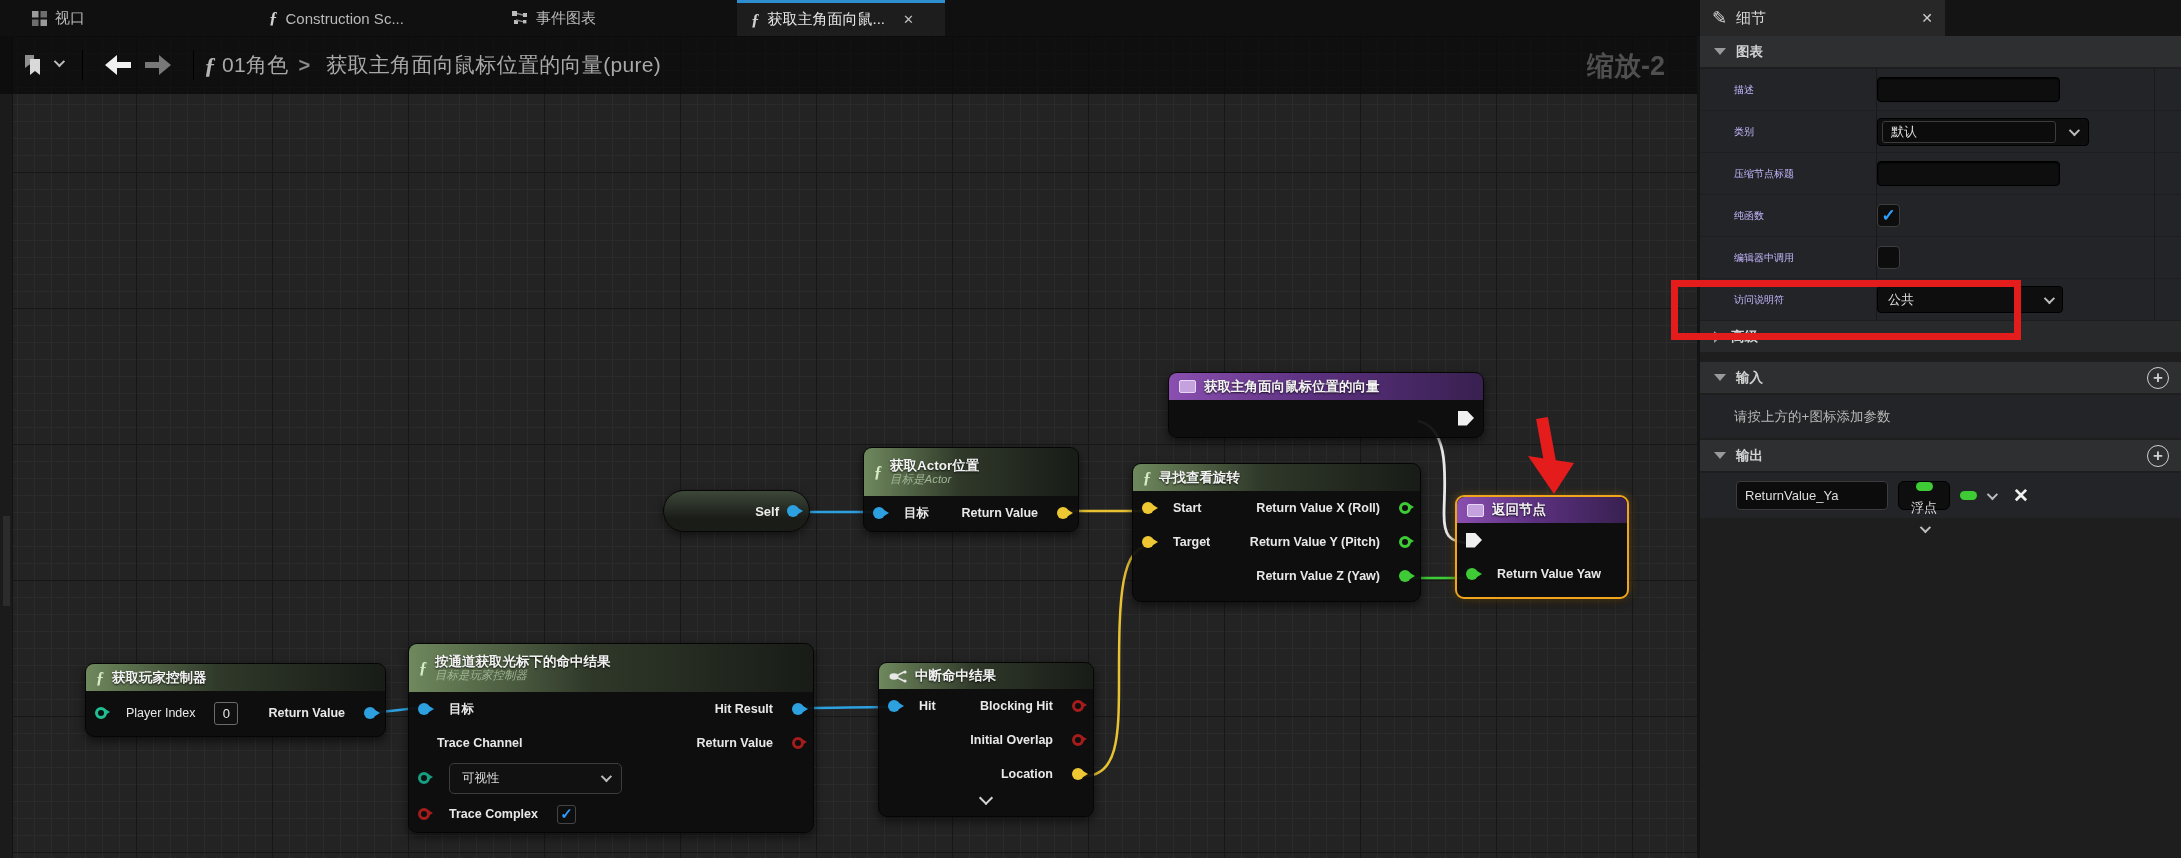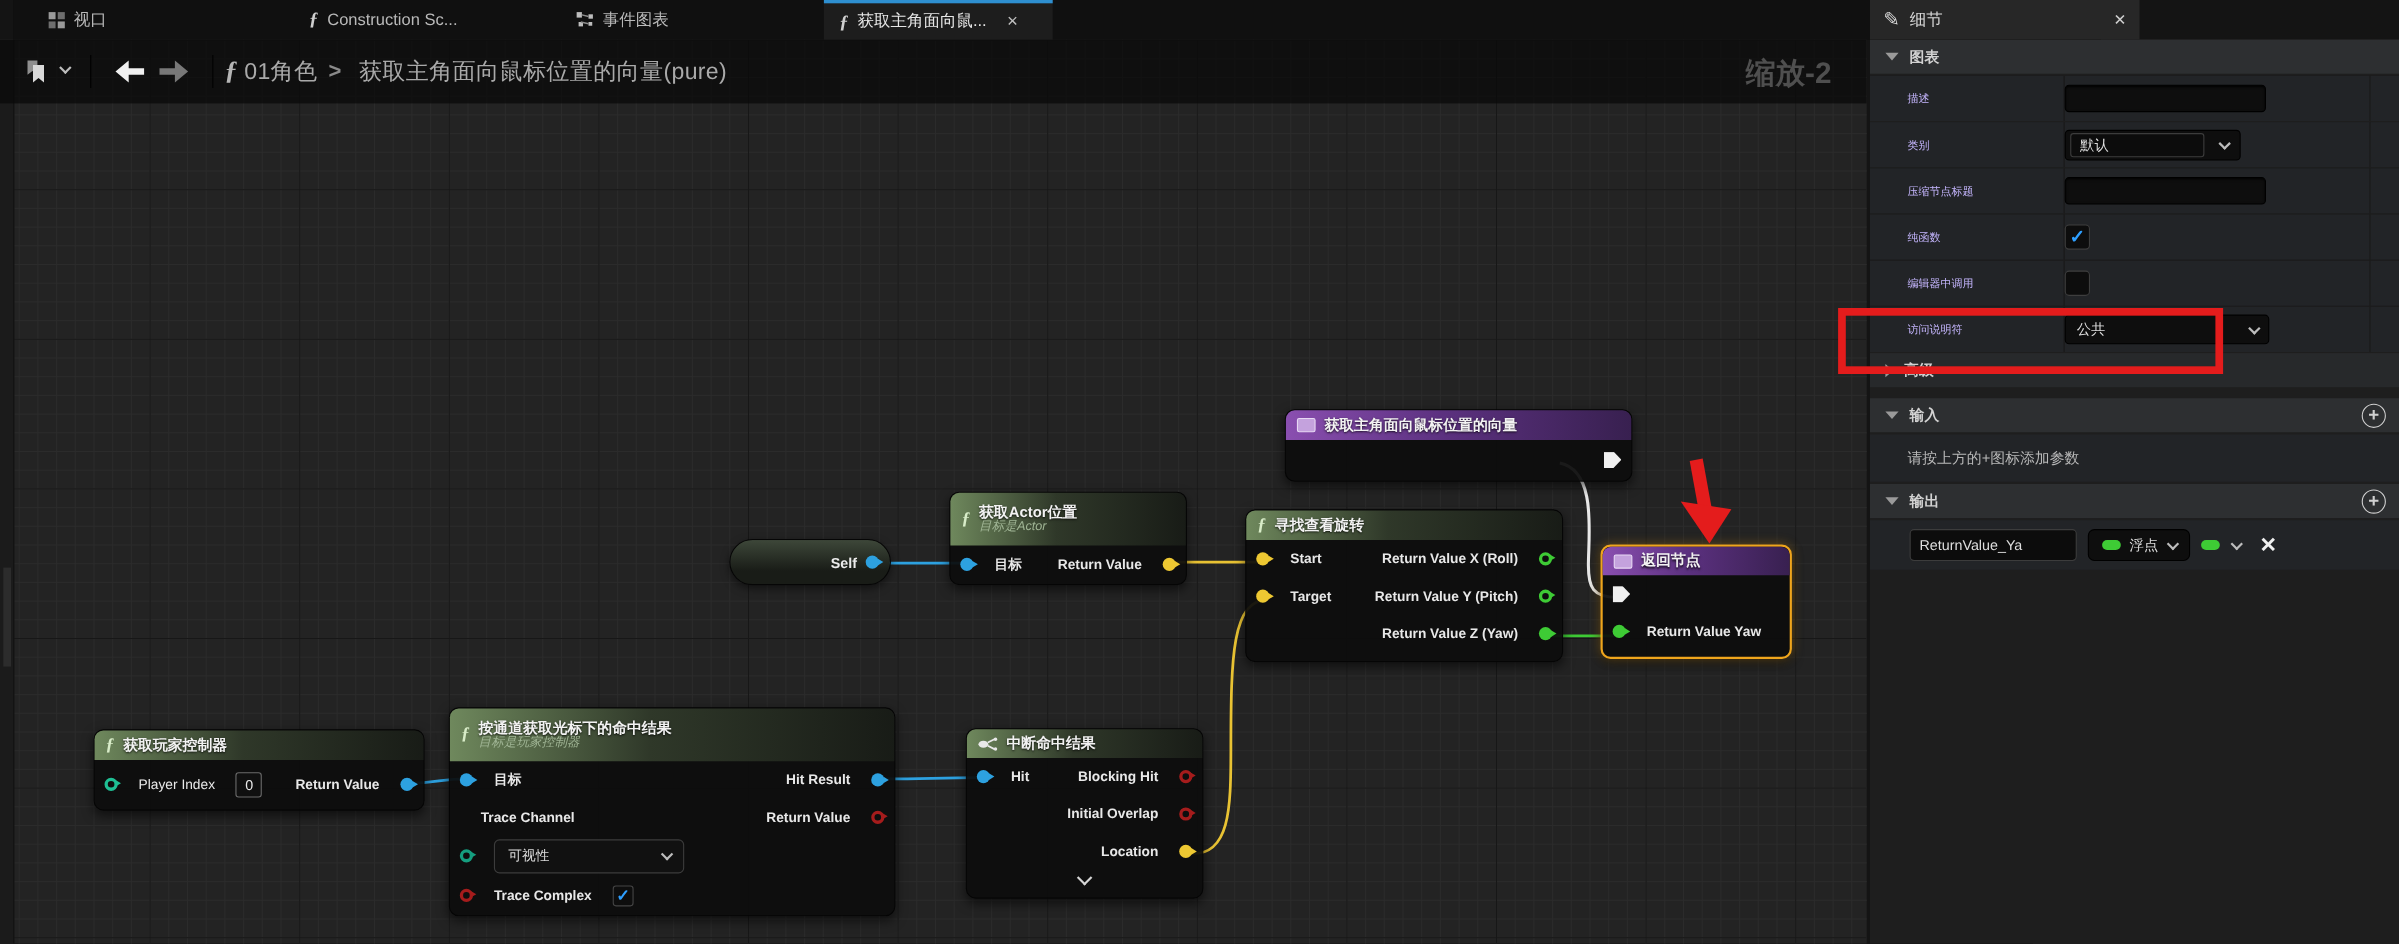--- a/index.html
+++ b/index.html
@@ -1,21 +1,21 @@
 <!DOCTYPE html>
 <html><head>
 <meta charset="utf-8">
 <style>
   * { box-sizing: border-box; margin: 0; padding: 0; }
   html,body { width:2181px; height:858px; overflow:hidden; background:#141414;
     font-family:"Liberation Sans", sans-serif; -webkit-font-smoothing:antialiased; }
   .stage { position:relative; width:2181px; height:858px; }
 
   
-  .tabstrip { position:absolute; left:12px; top:0; width:1898px; height:36px; background:#101010; z-index:10; }
+  .tabstrip { position:absolute; left:0; top:0; width:1898px; height:36px; background:#101010; z-index:10; }
   .tab { position:absolute; top:0; height:36px; display:flex; align-items:center; gap:8px;
          padding:0 14px; color:#b9b9b9; font-size:15px; }
   .tab.active { background:#1d1d1d; border-top:3px solid #2e8fd0; color:#e6e6e6; }
   .tab .close { color:#bfbfbf; font-size:13px; margin-left:10px; }
   .fnglyph { font-style:italic; font-family:"Liberation Serif", serif; font-weight:bold; color:#cfcfcf; font-size:17px; }
   .tab svg { display:block; }
   .dtab { position:absolute; left:1700px; top:0; width:245px; height:36px; background:#272727;
           display:flex; align-items:center; padding:0 12px; gap:9px; color:#d8d8d8; font-size:15px; z-index:11; }
   .dtab .close { margin-left:auto; color:#cfcfcf; font-size:14px; }
   .pencil { font-size:18px; color:#d5d5d5; }
@@ -106,36 +106,36 @@
               border-top:7px solid #9a9a9a; }
   .tri-right { width:0; height:0; border-top:6px solid transparent; border-bottom:6px solid transparent;
                border-left:7px solid #9a9a9a; }
   .pluscirc { position:absolute; right:12px; width:22px; height:22px; border:1.6px solid #d0d0d0; border-radius:50%;
               color:#d0d0d0; display:flex; align-items:center; justify-content:center; font-size:17px; line-height:1; }
   .prow2 { display:grid; grid-template-columns:176px 1fr 26px; column-gap:1px; background:#191919; margin-bottom:1px; }
   .prow2 .cell { background:#222427; display:flex; align-items:center; min-height:41px; }
   .prow2 .lab { padding-left:34px; color:#c4b5fd; font-size:10px; }
   .pinput { width:183px; height:25px; background:#0e0e0e; border:1px solid #000; border-radius:4px;
             box-shadow:inset 0 1px 2px #000; color:#dedede; font-size:13px; padding:0 8px; outline:none; }
-  .combo { width:160px; height:28px; background:#0e0e0e; border:1px solid #000; border-radius:4px;
+  .combo { width:212px; height:28px; background:#0e0e0e; border:1px solid #000; border-radius:4px;
            display:flex; align-items:center; }
   .combo .inner { flex:1; height:22px; margin:0 2px 0 4px; background:#0c0c0c; border:1px solid #3c3c3c; border-radius:3px;
                   color:#dedede; font-size:13px; display:flex; align-items:center; padding:0 8px; }
   .combo .dd { width:30px; display:flex; justify-content:center; }
   .pdrop { width:186px; height:27px; background:#0e0e0e; border:1px solid #000; border-radius:4px;
            display:flex; align-items:center; justify-content:space-between; padding:0 10px; color:#dedede; font-size:13px; }
   .pcheck { width:23px; height:23px; background:#0d0d0d; border:1px solid #3e3e3e; border-radius:4px;
             display:flex; align-items:center; justify-content:center; color:#2e9fff; font-weight:bold; font-size:17px; }
   .hintrow { background:#222427; min-height:43px; display:flex; align-items:center; padding-left:34px;
              color:#b8b8b8; font-size:13.5px; margin-bottom:2px; }
   .gap8 { height:8px; }
   .outrow { background:#222427; min-height:45px; display:flex; align-items:center; gap:10px; padding:0 12px 0 36px; }
   .greenpill { width:17px; height:9px; background:#3ecb35; border-radius:5px; flex:0 0 auto; }
   .typedrop { height:29px; background:#0e0e0e; border:1px solid #000; border-radius:6px; display:flex;
-              align-items:center; gap:8px; padding:0 12px; color:#dedede; font-size:13px; }
+              align-items:center; gap:8px; padding:0 12px; color:#dedede; font-size:13px;flex-direction:column; }
   .xdel { color:#f0f0f0; font-size:19px; font-weight:bold; margin-left:8px; }
   .nameinput { width:152px; height:29px; background:#0c0c0c; border:1px solid #3c3c3c; border-radius:4px;
                color:#dedede; font-size:13px; padding:0 8px; outline:none; }
 
   
   .red-rect { position:absolute; left:1671px; top:280px; width:350px; height:60px; border:7px solid #e41c1c; z-index:60; }
   .red-arrow { position:absolute; left:1508px; top:412px; z-index:60; }
 </style>
 </head>
 <body>

